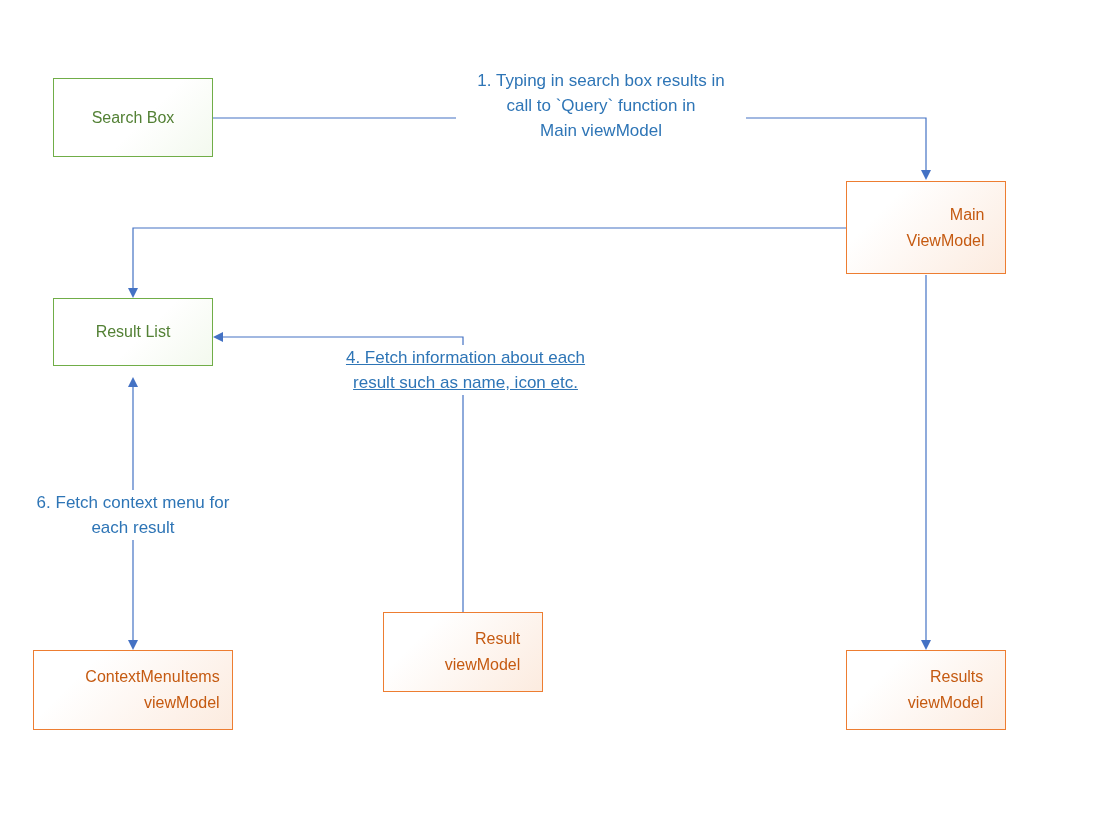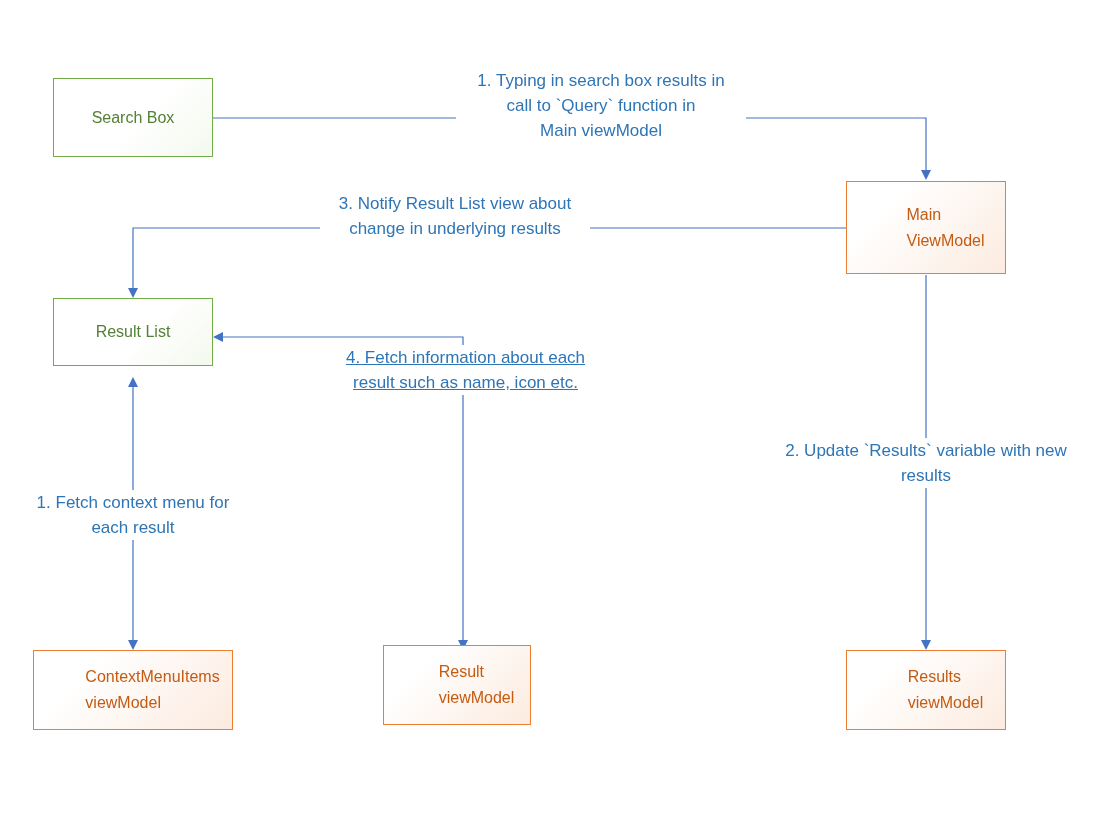--- a/index.html
+++ b/index.html
@@ -40,21 +40,21 @@
     text-align: center;
     white-space: pre-line;
   }
 
   .node {
     position: absolute;
     z-index: 3;
     display: flex;
     align-items: center;
     justify-content: center;
-    text-align: left;
+    text-align: right;
     font-size: 16px;
     line-height: 26px;
     white-space: pre-line;
   }
   .node.green {
     border: 1px solid var(--green-border, #70AD47);
     background: linear-gradient(135deg, #ffffff 55%, #f3f9ee 100%);
     color: var(--green-text, #538135);
   }
   .node.orange {
@@ -86,51 +86,47 @@
 
     <path class="connector" d="M133,386 L133,641"></path>
     <polygon class="arrowhead" points="128,387 138,387 133,377"></polygon>
     <polygon class="arrowhead" points="128,640 138,640 133,650"></polygon>
   </svg>
 
   <div class="annotation" style="left:456px; top:68px; width:290px;">1. Typing in search box results in
 call to `Query` function in
 Main viewModel</div>
 
-  <div class="annotation" style="left:320px; top:191px; width:270px;">3. Notify Result List view about
-change in underlying results</div>
 
   <div class="annotation" style="left:328px; top:345px; width:275px;text-decoration:underline;">4. Fetch information about each
 result such as name, icon etc.</div>
 
-  <div class="annotation" style="left:766px; top:438px; width:320px;">2. Update `Results` variable with new
-results</div>
 
-  <div class="annotation" style="left:23px; top:490px; width:220px;">1. Fetch context menu for
+  <div class="annotation" style="left:23px; top:490px; width:220px;">6. Fetch context menu for
 each result</div>
 
   <div class="node green" style="left:53px; top:78px; width:160px; height:79px;">
     <span>Search Box</span>
   </div>
 
   <div class="node orange" style="left:846px; top:181px; width:160px; height:93px;">
     <span>Main
 ViewModel</span>
   </div>
 
   <div class="node green" style="left:53px; top:298px; width:160px; height:68px;">
     <span>Result List</span>
   </div>
 
   <div class="node orange" style="left:33px; top:650px; width:200px; height:80px;">
     <span>ContextMenuItems
 viewModel</span>
   </div>
 
-  <div class="node orange" style="left:383px; top:645px; width:148px; height:80px;">
+  <div class="node orange" style="left:383px; top:612px; width:160px; height:80px;">
     <span>Result
 viewModel</span>
   </div>
 
   <div class="node orange" style="left:846px; top:650px; width:160px; height:80px;">
     <span>Results
 viewModel</span>
   </div>
 
 </div>

